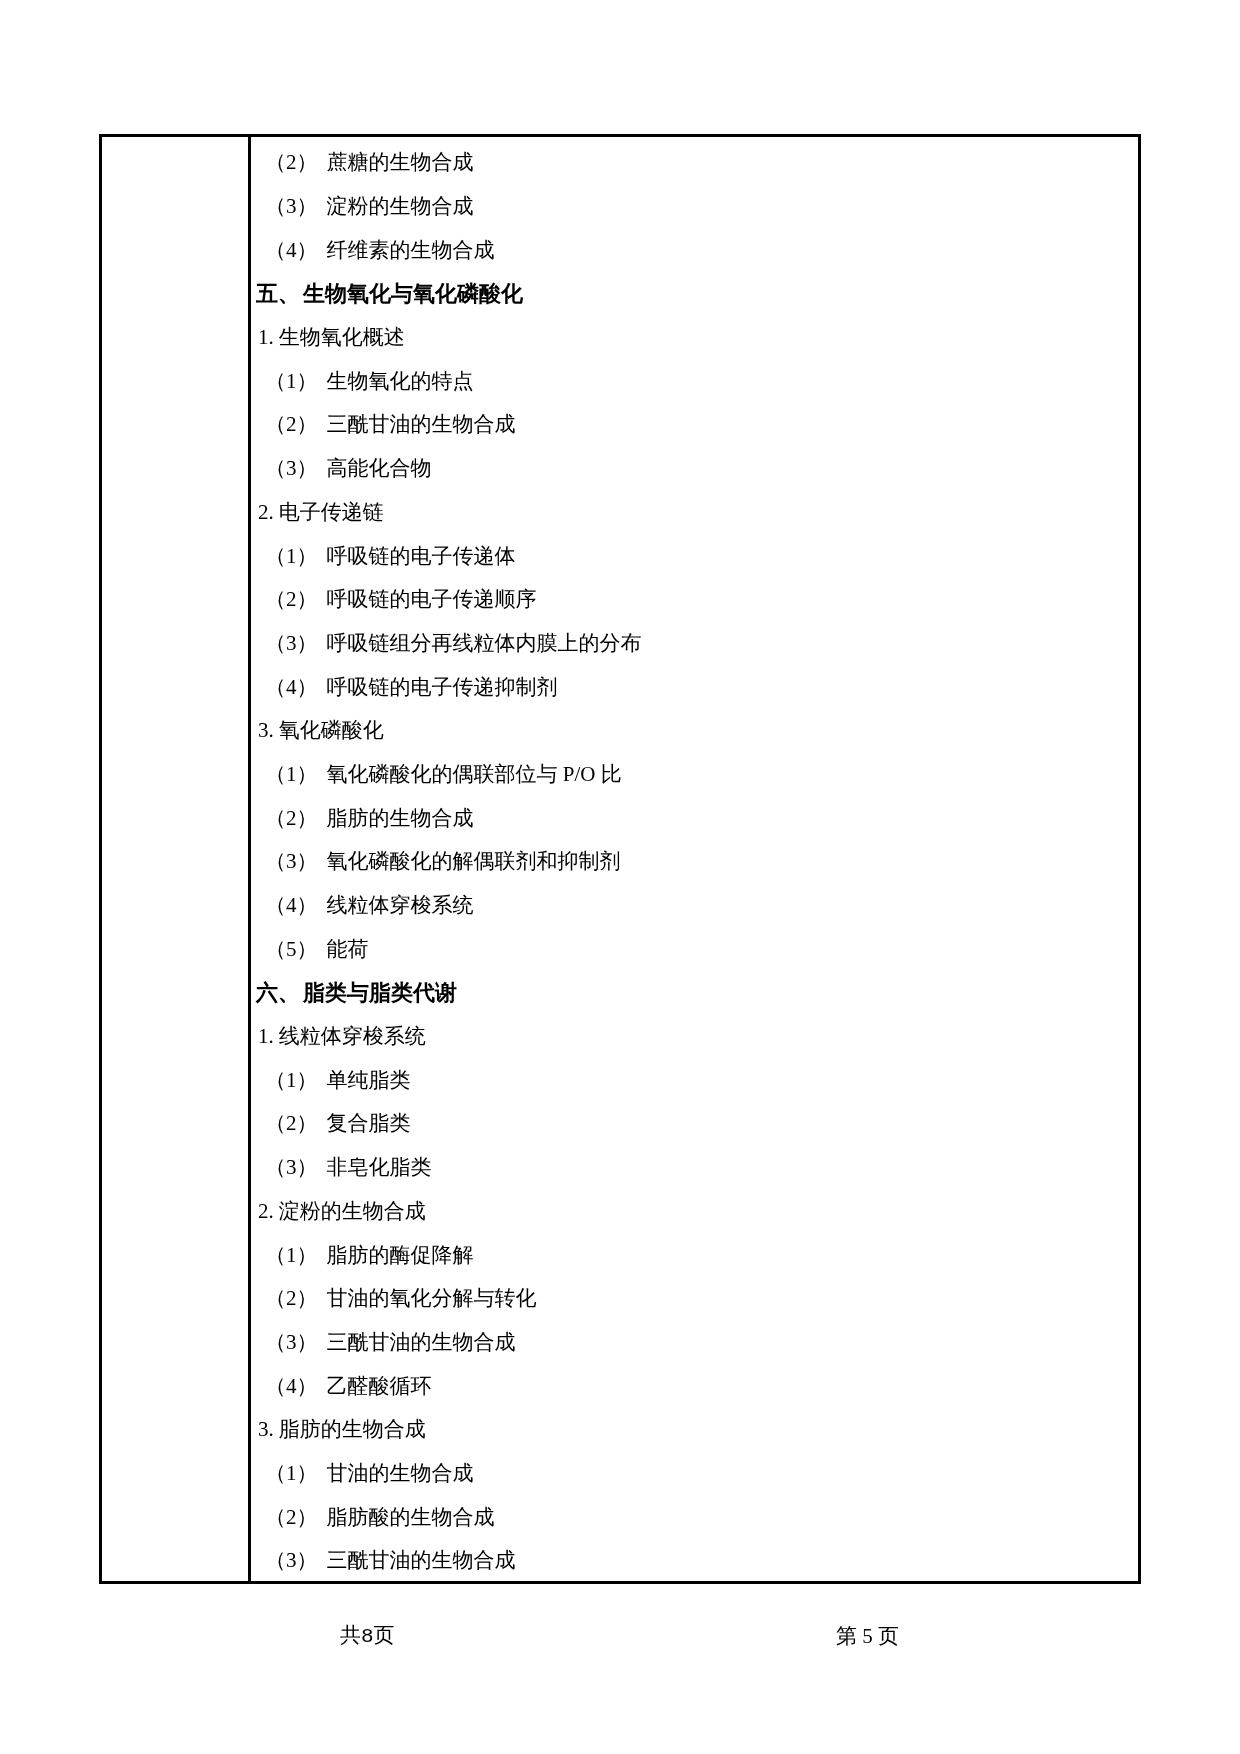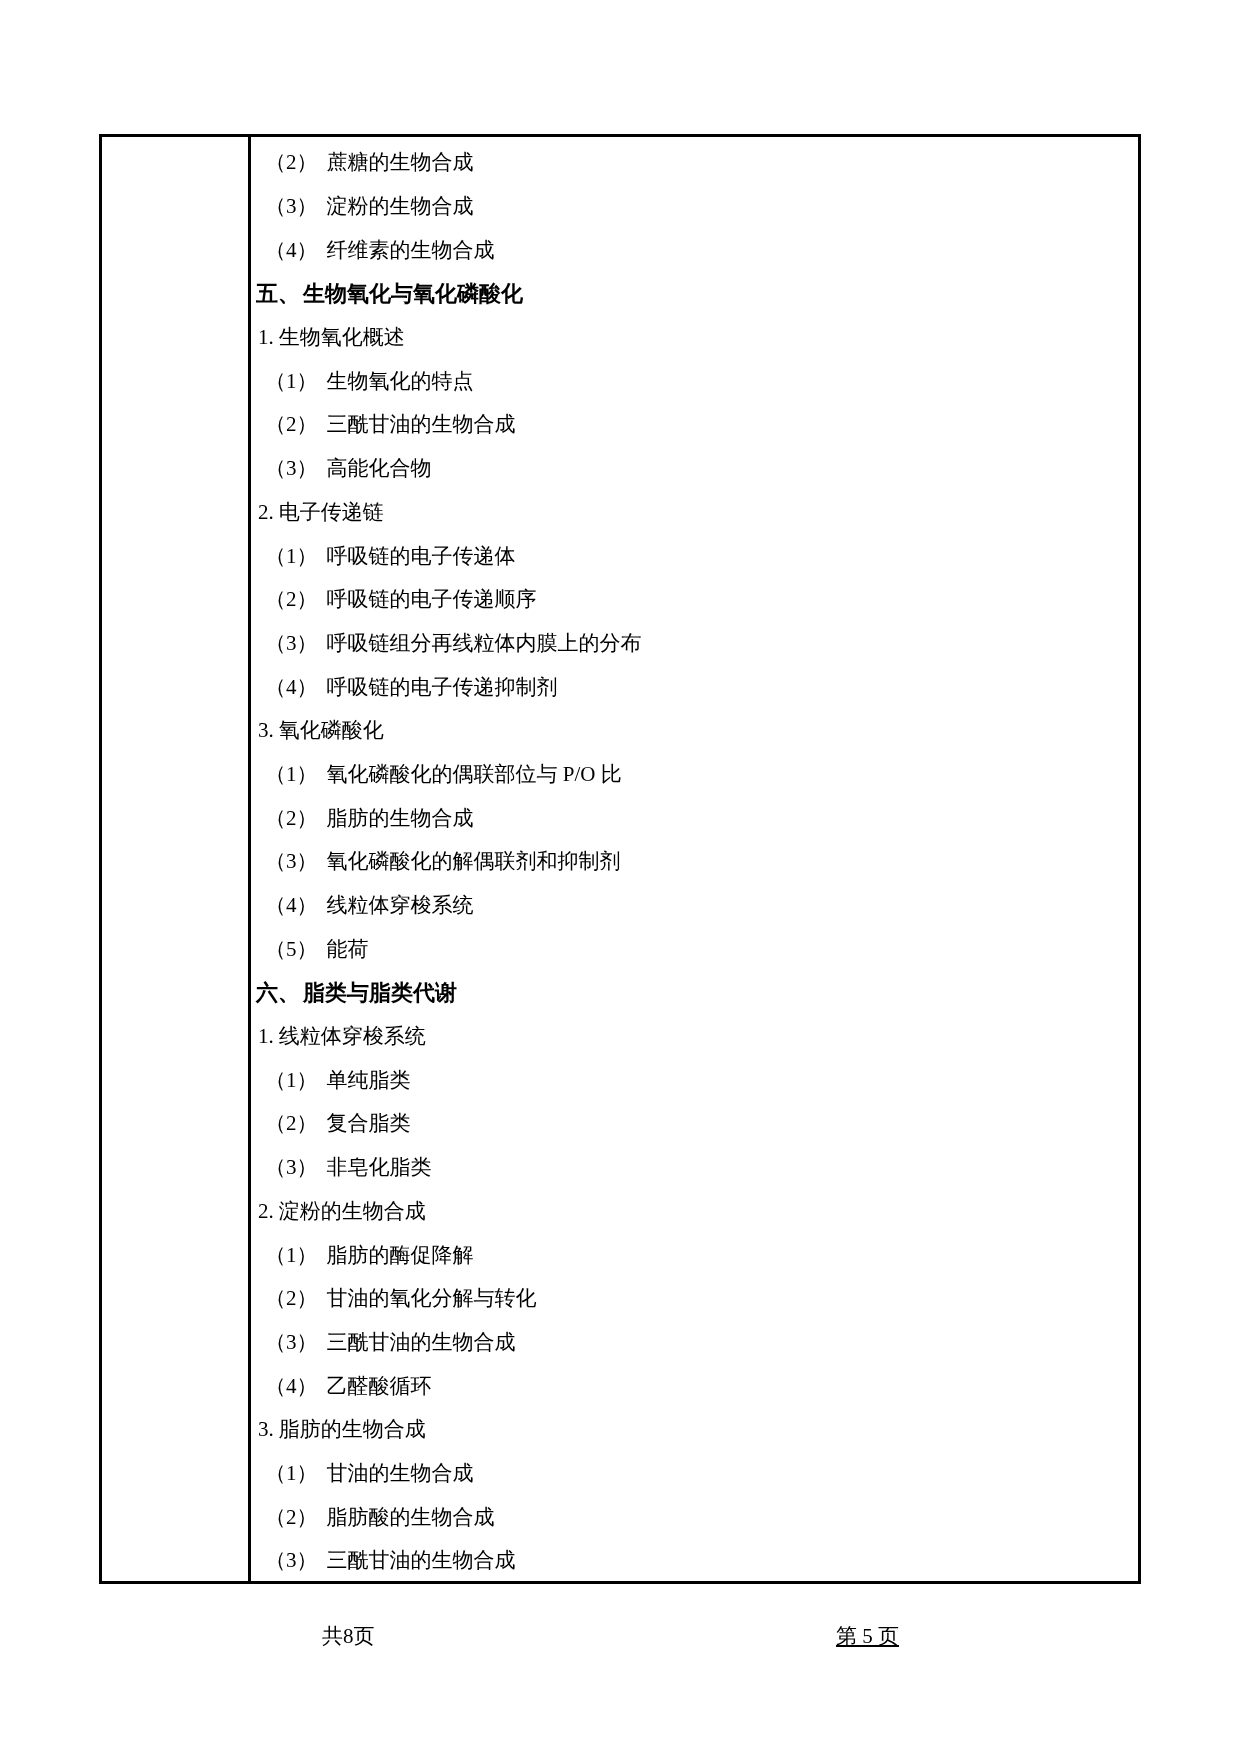--- a/index.html
+++ b/index.html
@@ -55,22 +55,22 @@
     font-size: 22px;
   }
   .row.section .marker { margin-right: 3px; }
   .footer-left, .footer-right {
     position: absolute;
     top: 1623px;
     font-size: 21px;
     line-height: 1.3;
     white-space: pre;
   }
-  .footer-left { left: 322px; }
-  .footer-right { left: 836px; text-decoration: underline; }
+  .footer-left { left: 340px; font-family: Liberation Mono, monospace; }
+  .footer-right { left: 836px; }
 </style>
 </head>
 <body>
 
 <div class="page">
   <div class="doc-table">
     <div class="col-left"></div>
     <div class="col-right" id="rows-container">
         <div class="row subitem">
           <span class="marker">（2）</span>

